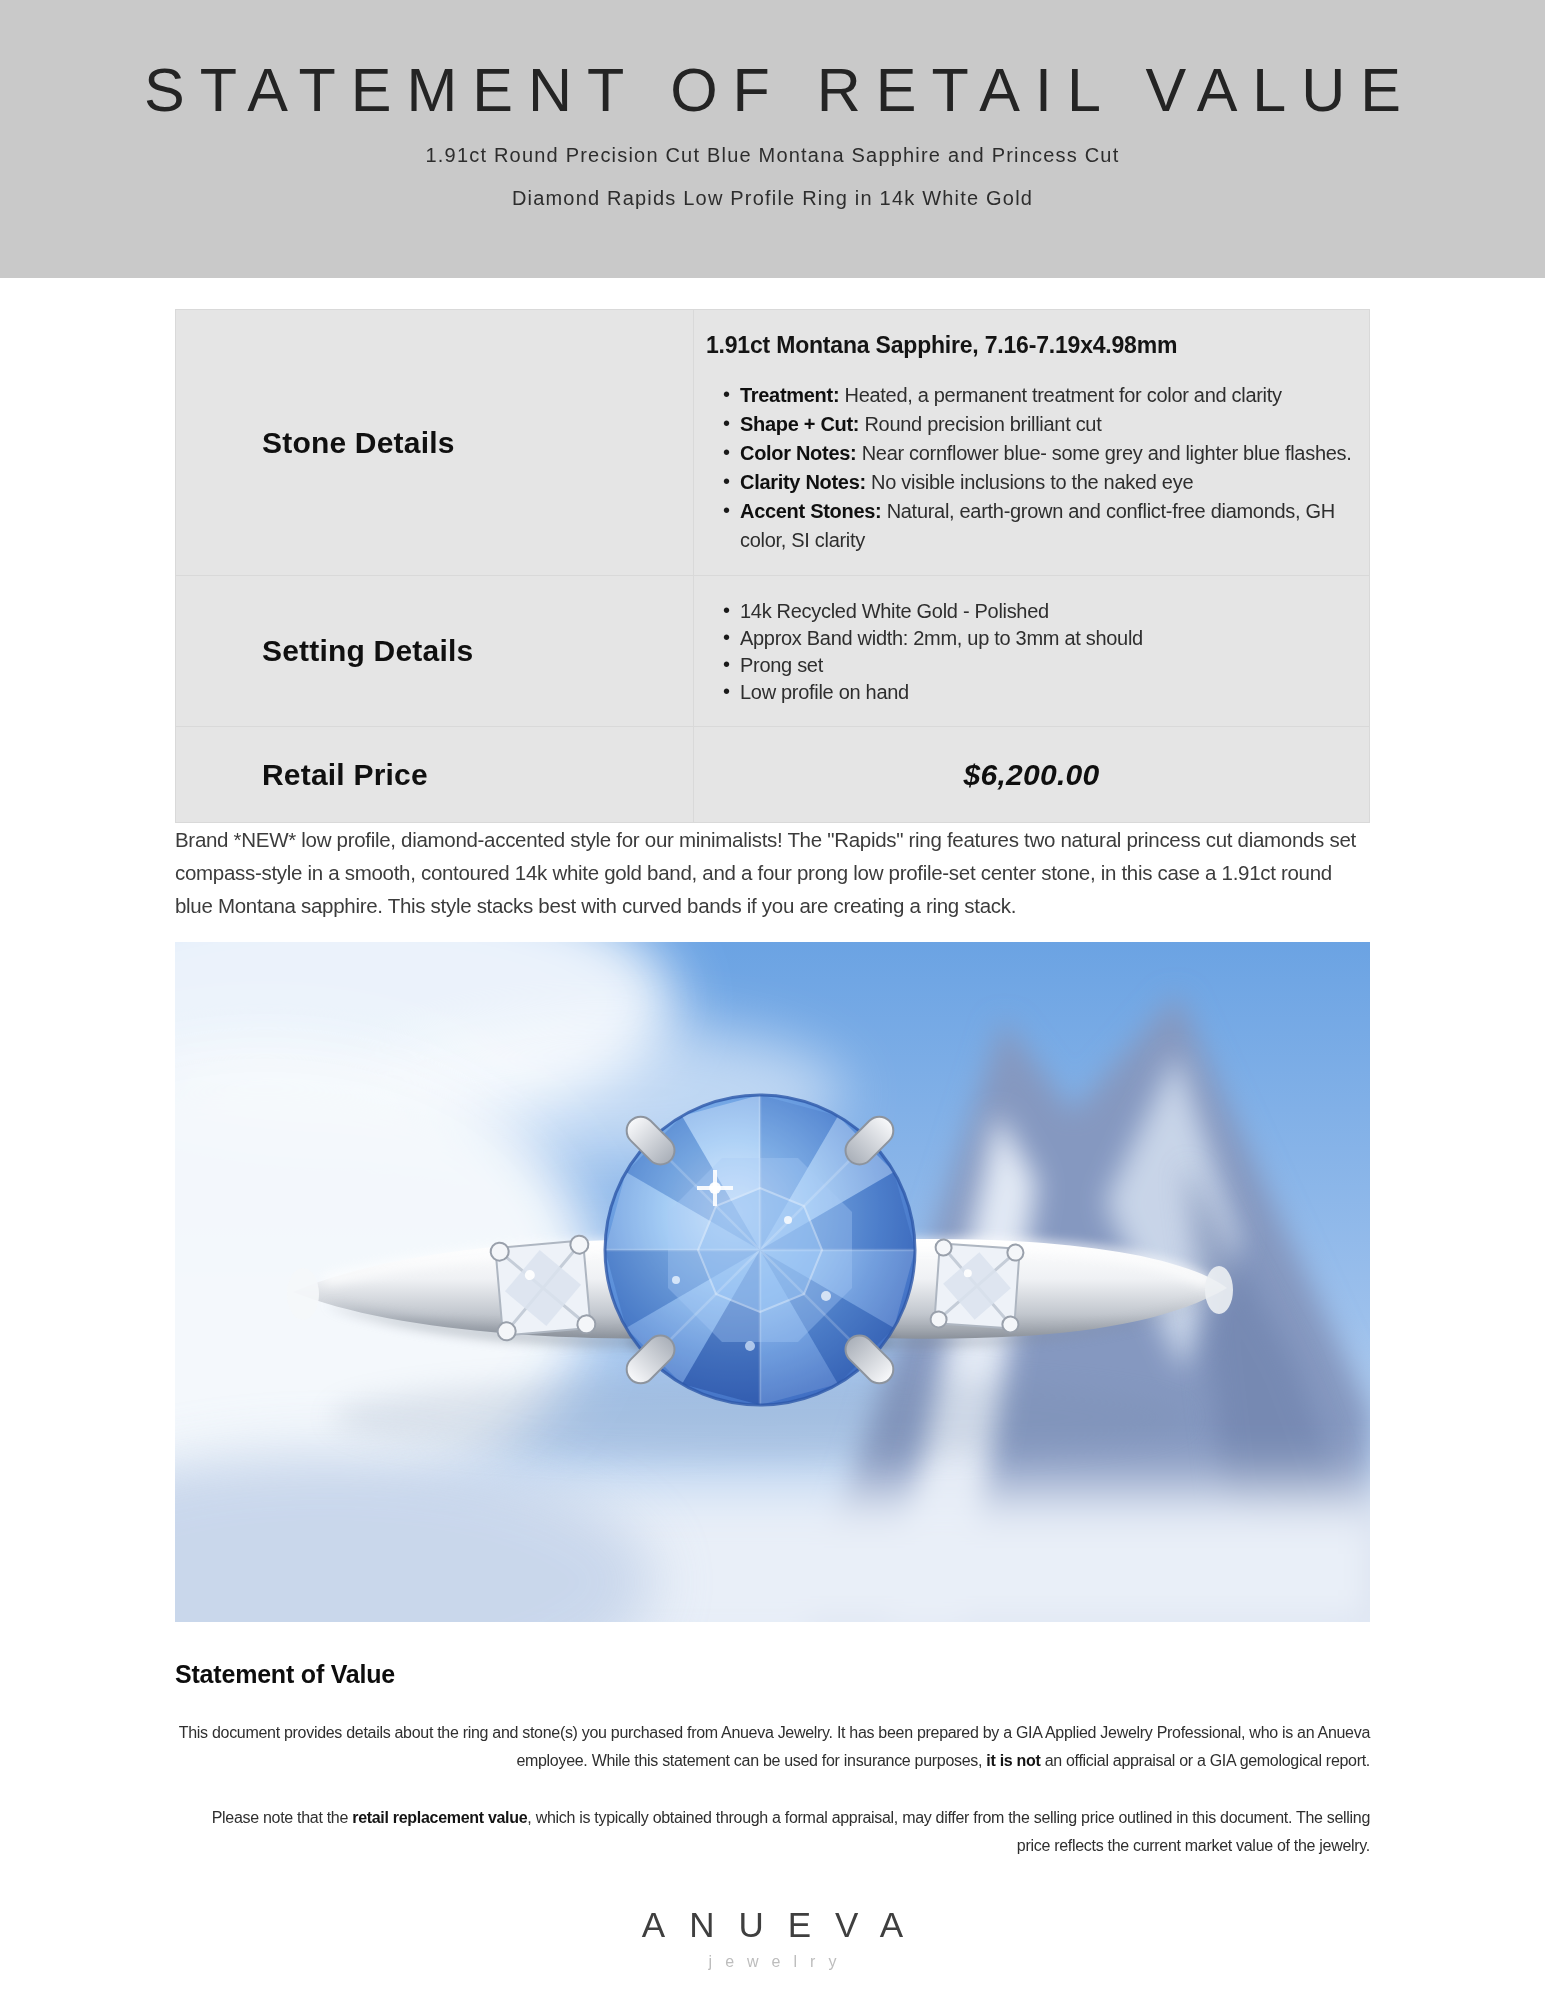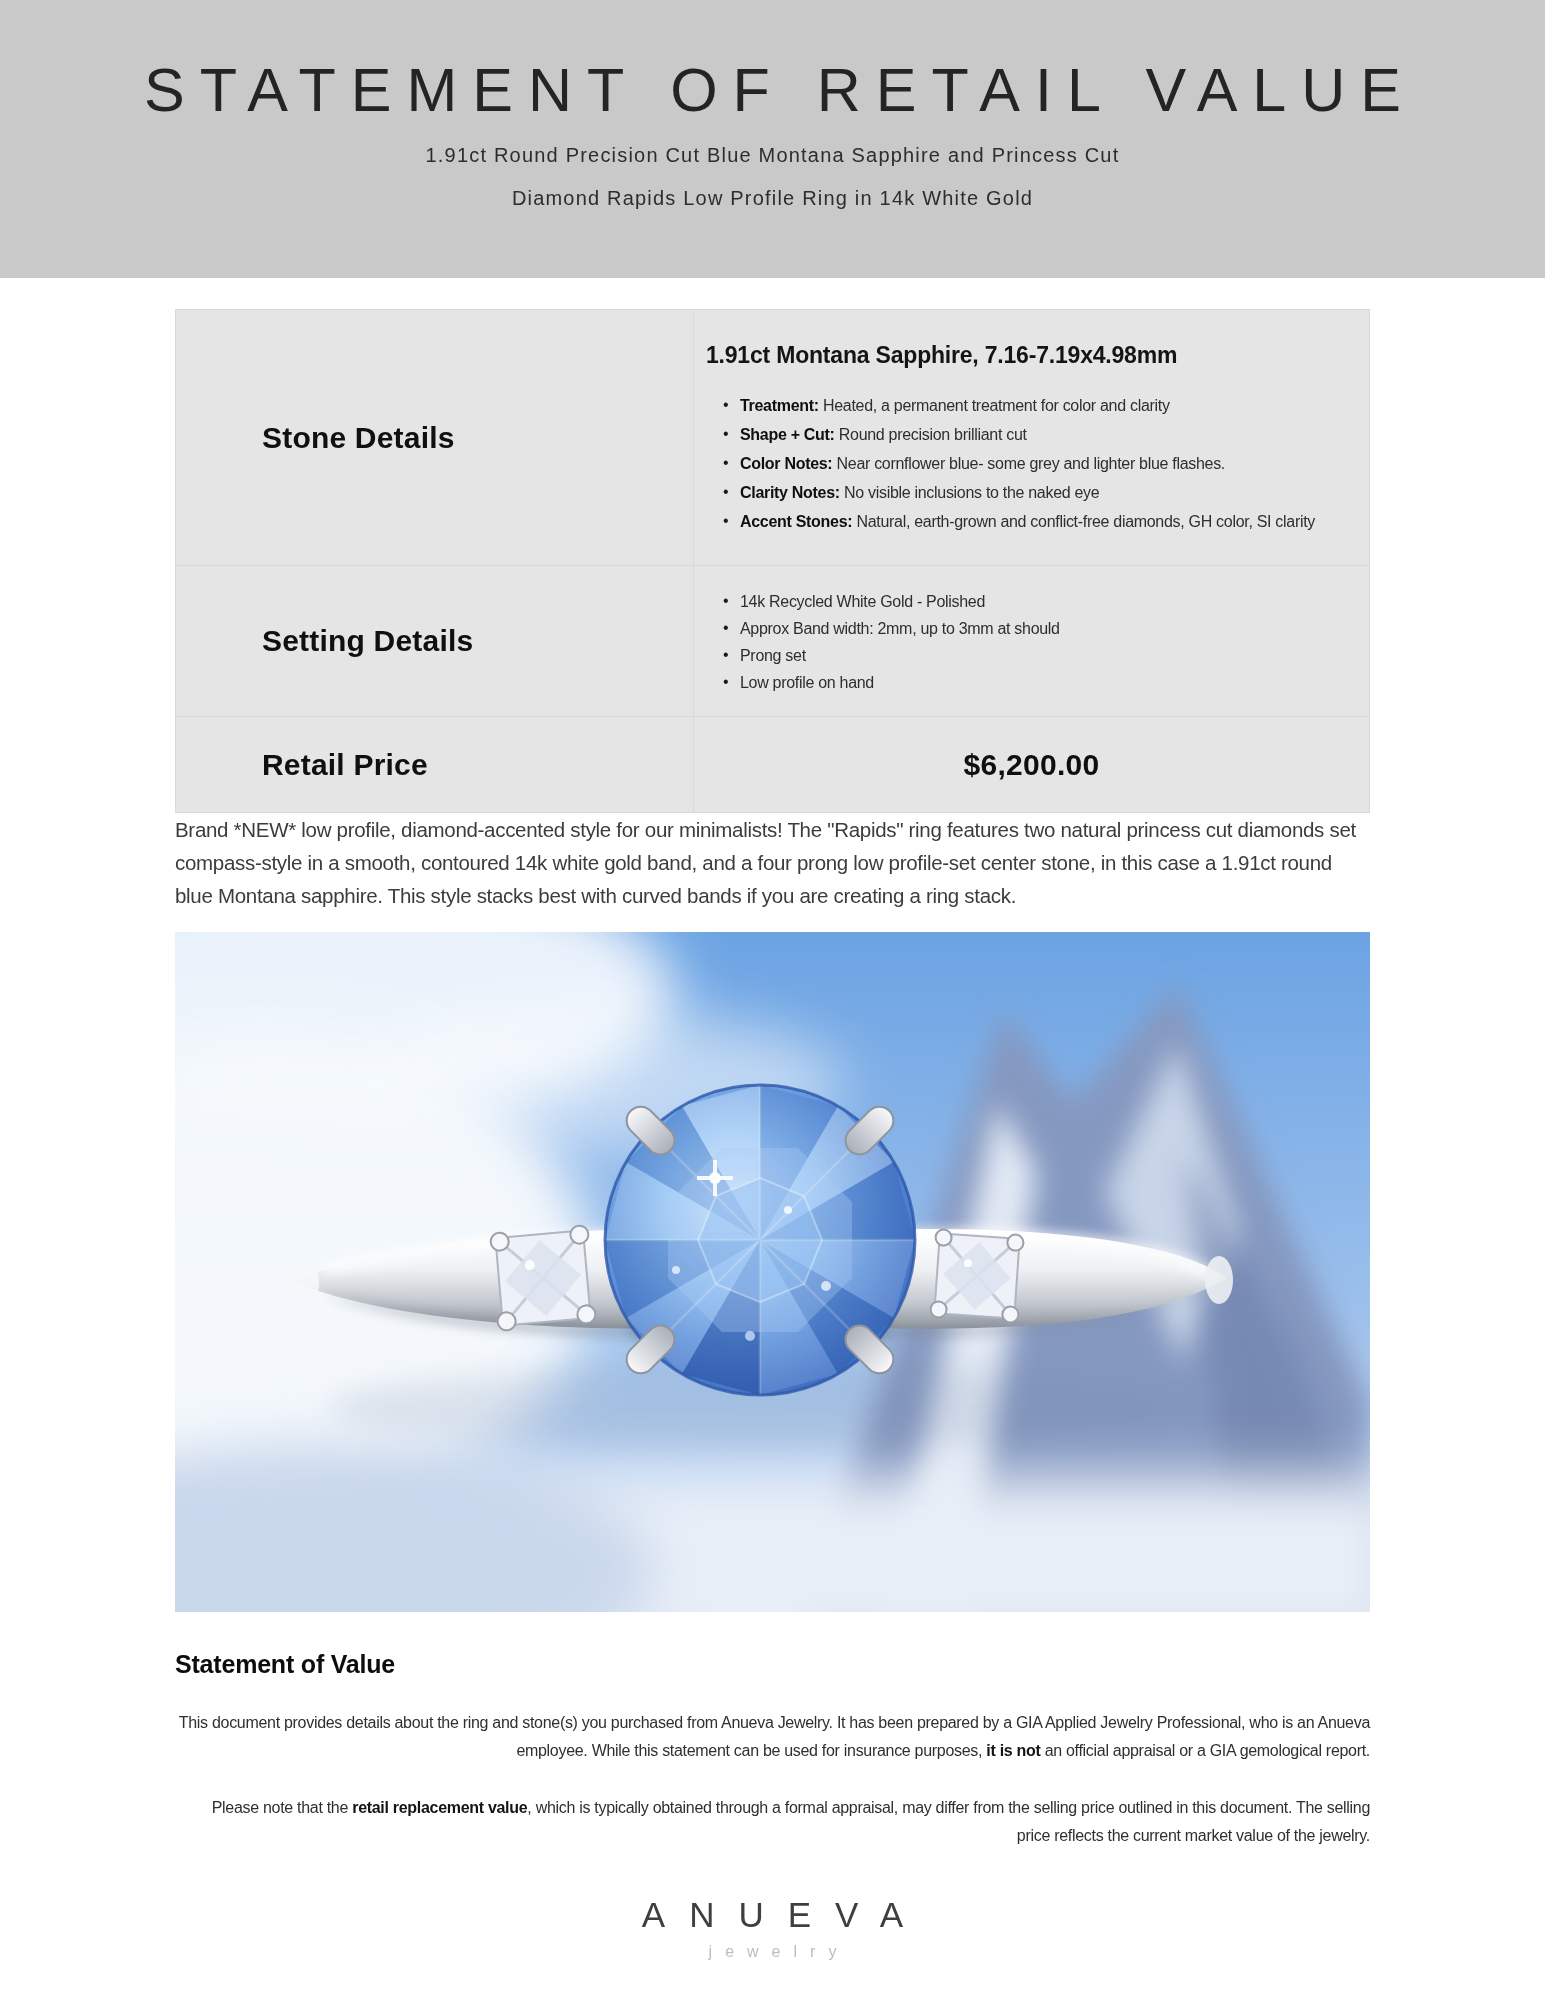--- a/index.html
+++ b/index.html
@@ -18,25 +18,25 @@
   
   table.spec { width:100%; border-collapse:collapse; margin-top:31px; table-layout:fixed; }
   table.spec td { border:1.5px solid #d9d9d9; vertical-align:middle; background:#e5e5e5; }
   td.label-cell { width:518px; font-size:30px; font-weight:700; color:#101010; padding-left:86px; letter-spacing:0.2px; }
   tr.r1 { height:256px; }
   tr.r2 { height:116px; }
   tr.r3 { height:96px; }
   td.value-cell { padding:22px 8px 20px 12px; vertical-align:middle; }
   .cell-heading { font-size:23px; font-weight:700; color:#141414; letter-spacing:-0.2px; margin-bottom:22px; }
   ul.blist { list-style:none; padding-left:34px; }
-  ul.blist li { position:relative; font-size:16px; letter-spacing:-0.3px; line-height:29px; color:#2e2e2e; }
+  ul.blist li { position:relative; font-size:20px; letter-spacing:-0.3px; line-height:29px; color:#2e2e2e; }
   tr.r2 ul.blist li { line-height:27px; }
   ul.blist li::before { content:"\2022"; position:absolute; left:-17px; top:-1px; color:#1a1a1a; }
   ul.blist b { color:#0f0f0f; }
-  td.price-cell { text-align:center; font-size:30px; font-weight:700; color:#0f0f0f; letter-spacing:0.3px; }
+  td.price-cell { text-align:center; font-size:30px; font-weight:700; color:#0f0f0f; letter-spacing:0.3px;font-style:italic; }
 
   
   .desc { font-size:20.5px; letter-spacing:-0.3px; line-height:33px; color:#3c3c3c; }
 
   
   .photo { margin-top:20px; width:1195px; height:680px; overflow:hidden; }
   .photo svg { display:block; width:100%; height:100%; }
 
   
   h2.sov { margin-top:38px; font-size:25px; font-weight:700; color:#0d0d0d; letter-spacing:-0.2px; }

